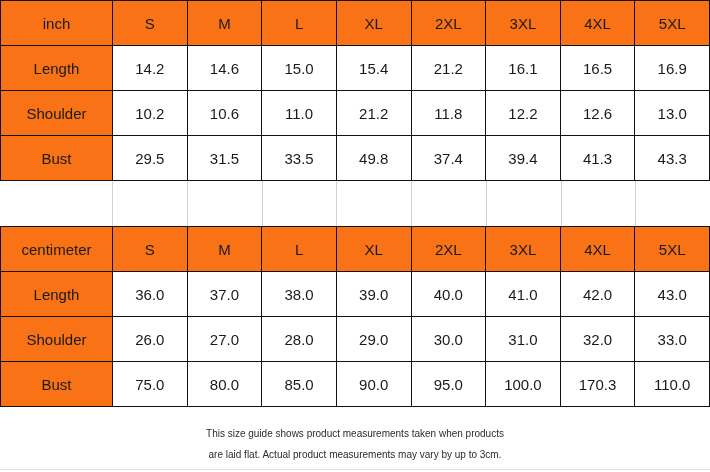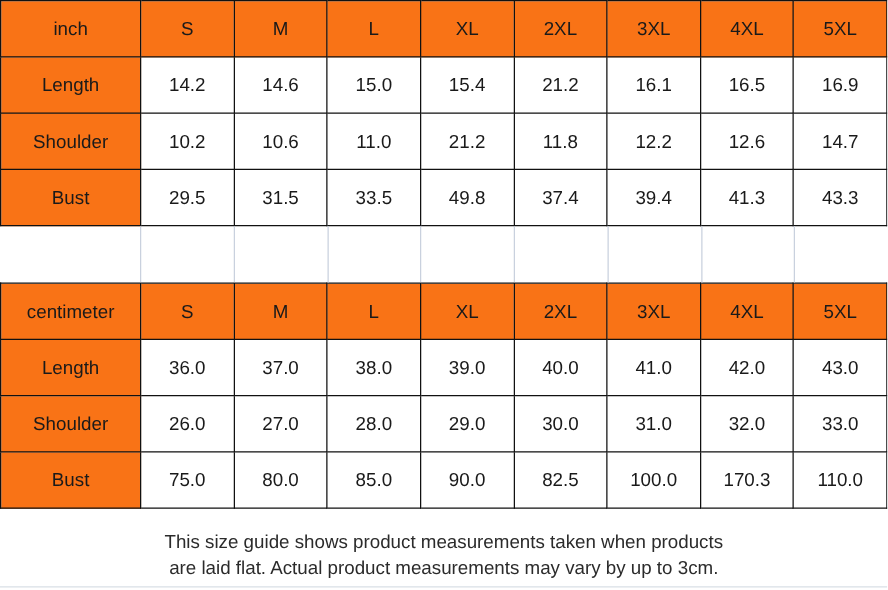--- a/index.html
+++ b/index.html
@@ -42,21 +42,21 @@
   }
   .table-gap .gap-cell {
     flex: 1 1 auto;
     border-right: 1px solid #c9d1de;
   }
   .table-gap .gap-cell.first { flex: 0 0 112px; }
   .table-gap .gap-cell.last { border-right: none; }
   .footer-note {
     margin-top: 16px;
     text-align: center;
-    font-size: 15px;
+    font-size: 10px;
     line-height: 21px;
     color: #2b2b2b;
   }
   .bottom-divider {
     position: absolute;
     left: 0;
     right: 0;
     bottom: 2px;
     border-top: 1px solid #d9dfe6;
   }
@@ -96,21 +96,21 @@
     </tr>
     <tr>
       <th>Shoulder</th>
       <td>10.2</td>
       <td>10.6</td>
       <td>11.0</td>
       <td>21.2</td>
       <td>11.8</td>
       <td>12.2</td>
       <td>12.6</td>
-      <td>14.7</td>
+      <td>13.0</td>
     </tr>
     <tr>
       <th>Bust</th>
       <td>29.5</td>
       <td>31.5</td>
       <td>33.5</td>
       <td>49.8</td>
       <td>37.4</td>
       <td>39.4</td>
       <td>41.3</td>
@@ -169,21 +169,21 @@
       <td>31.0</td>
       <td>32.0</td>
       <td>33.0</td>
     </tr>
     <tr>
       <th>Bust</th>
       <td>75.0</td>
       <td>80.0</td>
       <td>85.0</td>
       <td>90.0</td>
-      <td>82.5</td>
+      <td>95.0</td>
       <td>100.0</td>
       <td>170.3</td>
       <td>110.0</td>
     </tr>
   </tbody>
     </table>
 
   <div class="footer-note">
     <div>This size guide shows product measurements taken when products</div>
     <div>are laid flat. Actual product measurements may vary by up to 3cm.</div>

